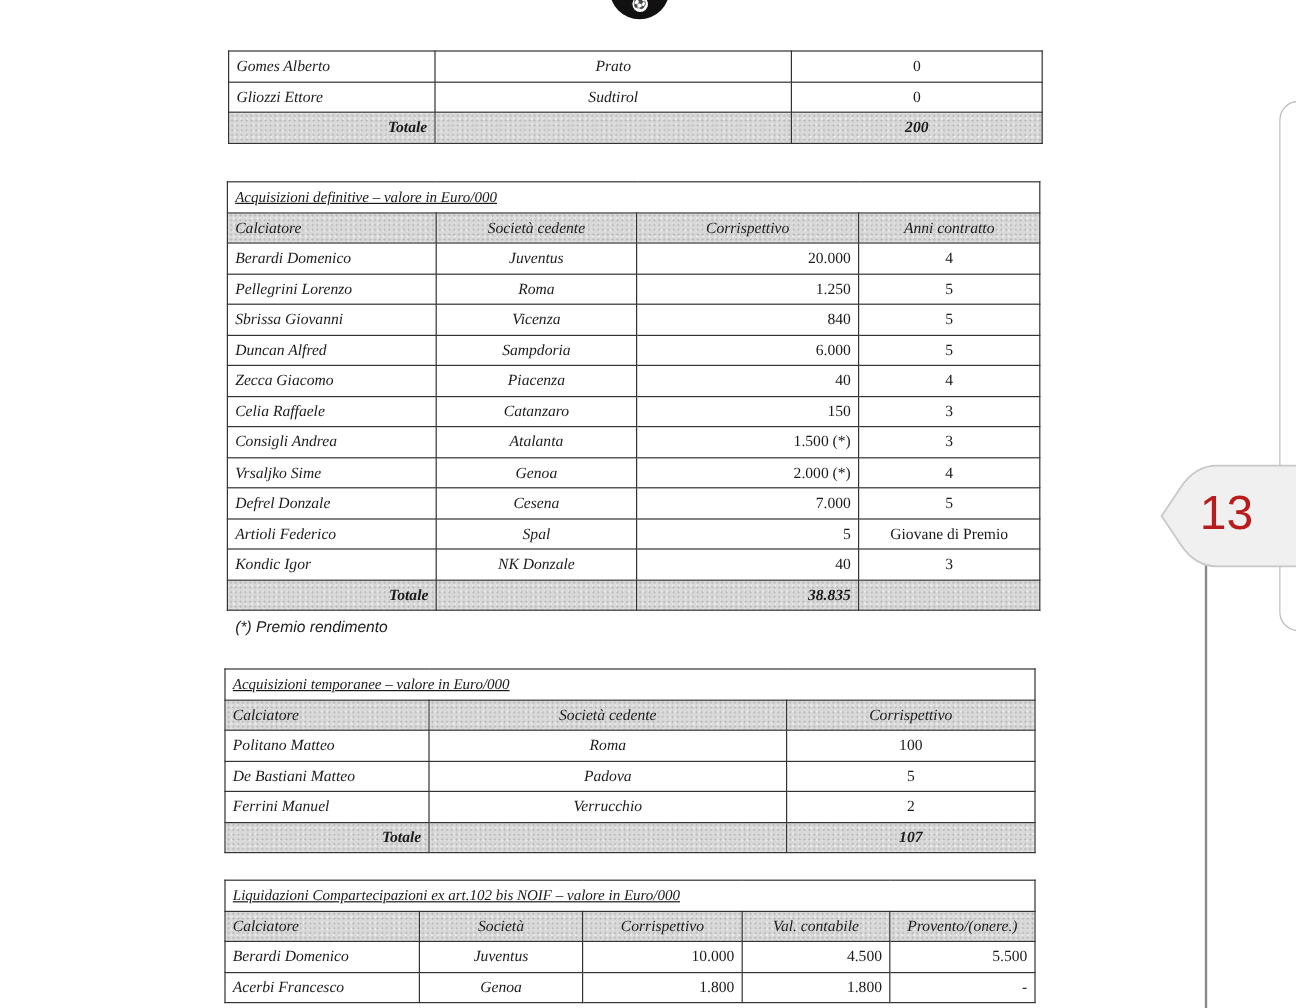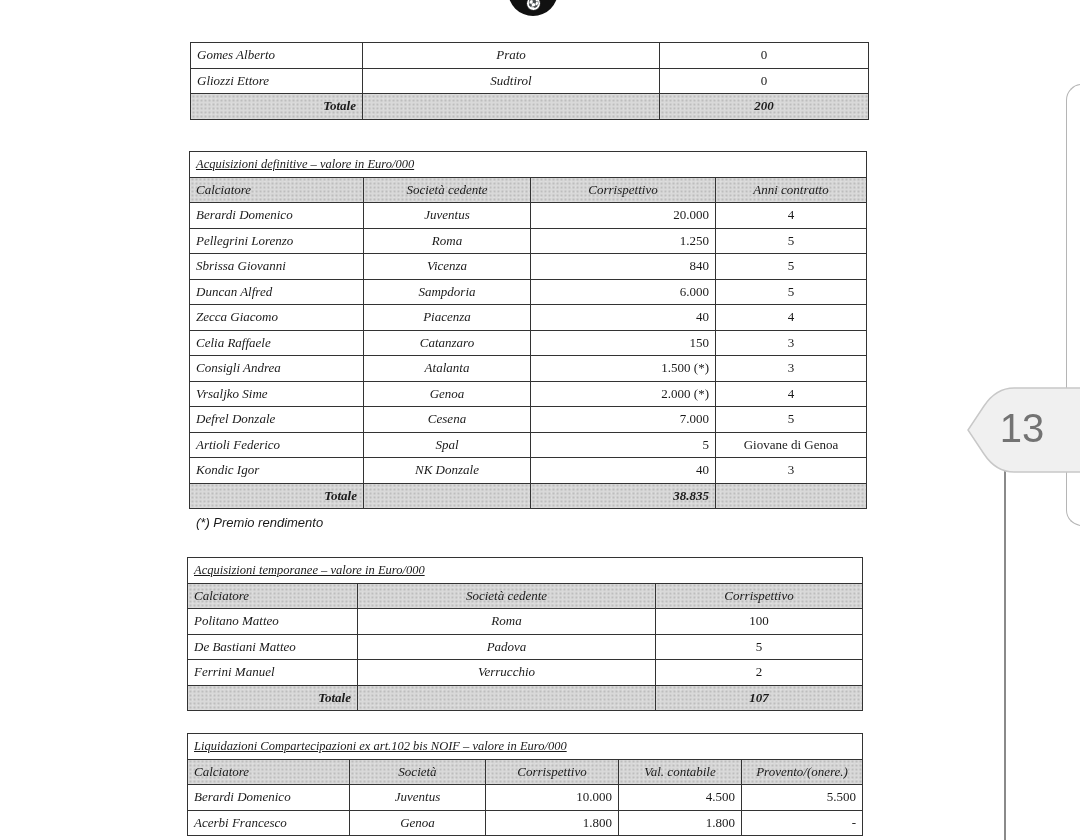--- a/index.html
+++ b/index.html
@@ -52,21 +52,21 @@
     position: absolute; left: 1066px; top: 84px; width: 30px; height: 440px;
     border: 1.5px solid #b5b5b5; border-right: none; border-radius: 16px 0 0 16px;
     background: #ffffff;
   }
   .page-badge {
     position: absolute; left: 966px; top: 386px; width: 120px; height: 88px;
   }
   .page-badge svg { position: absolute; left: 0; top: 0; }
   .page-badge span {
     position: absolute; left: 30px; top: 20px; width: 52px; text-align: center;
-    font-family: "Liberation Sans", sans-serif; font-size: 40px; color: #737373;
+    font-family: "Liberation Sans", sans-serif; font-size: 40px; color: #b91c1c;
   }
 </style>
 </head>
 <body>
 
 <div class="logo">
     <div class="ball">⚽</div>
   </div>
 
 <table class="doc" style="left:190px; top:42px; width:678px;">
@@ -164,21 +164,21 @@
       <tr>
         <td>Defrel Donzale</td>
         <td class="c">Cesena</td>
         <td class="r up">7.000</td>
         <td class="c up">5</td>
       </tr>
       <tr>
         <td>Artioli Federico</td>
         <td class="c">Spal</td>
         <td class="r up">5</td>
-        <td class="c up">Giovane di Genoa</td>
+        <td class="c up">Giovane di Premio</td>
       </tr>
       <tr>
         <td>Kondic Igor</td>
         <td class="c">NK Donzale</td>
         <td class="r up">40</td>
         <td class="c up">3</td>
       </tr>
     </tbody>
   <tbody>
       <tr class="total">

